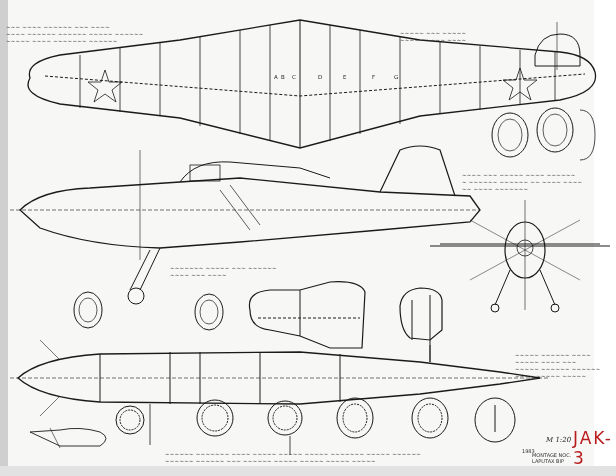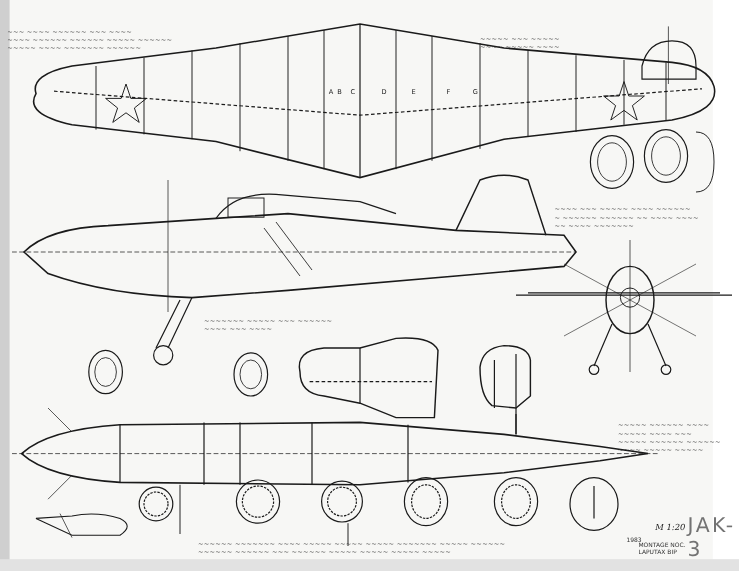--- a/index.html
+++ b/index.html
@@ -2,21 +2,21 @@
 <html><head>
 <meta charset="utf-8">
 <style>
   html,body{margin:0;padding:0;background:#fff;}
   body{width:616px;height:476px;overflow:hidden;position:relative;font-family:"DejaVu Sans",sans-serif;}
   .sheet{position:absolute;left:0;top:0;width:594px;height:476px;background:#f7f7f5;}
   .leftstrip{position:absolute;left:0;top:0;width:8px;height:476px;background:#cfcfcf;}
   .bottomstrip{position:absolute;left:0;top:466px;width:616px;height:10px;background:#e2e2e2;}
   svg.drawing{position:absolute;left:0;top:0;}
   .note{position:absolute;font-family:"DejaVu Serif",serif;font-style:italic;font-size:5.5px;color:#333;line-height:7px;white-space:pre;letter-spacing:0.2px;}
-  .title{position:absolute;left:573px;top:428px;font-family:"DejaVu Sans",sans-serif;font-size:17px;color:#737373;letter-spacing:2px;}
+  .title{position:absolute;left:573px;top:428px;font-family:"DejaVu Sans",sans-serif;font-size:17px;color:#b91c1c;letter-spacing:2px;}
   .scale{position:absolute;left:546px;top:436px;font-family:"DejaVu Serif",serif;font-style:italic;font-size:7px;color:#222;}
   .maker{position:absolute;left:532px;top:452px;font-size:5px;color:#333;}
   .stamp{position:absolute;left:522px;top:448px;font-size:5px;color:#333;}
   .lbl{position:absolute;font-size:5.5px;color:#222;}
 </style>
 </head>
 <body>
 
 <div class="sheet">
   <div class="leftstrip"></div>

